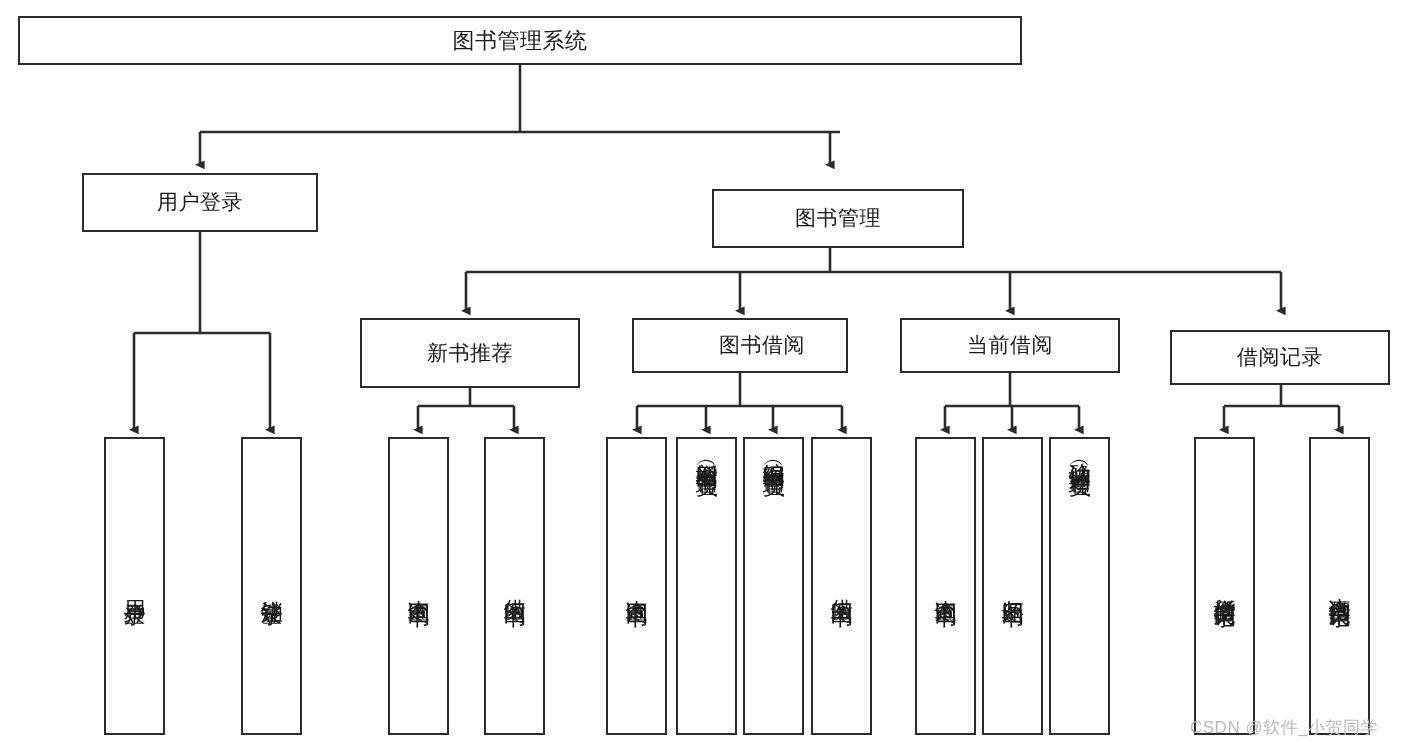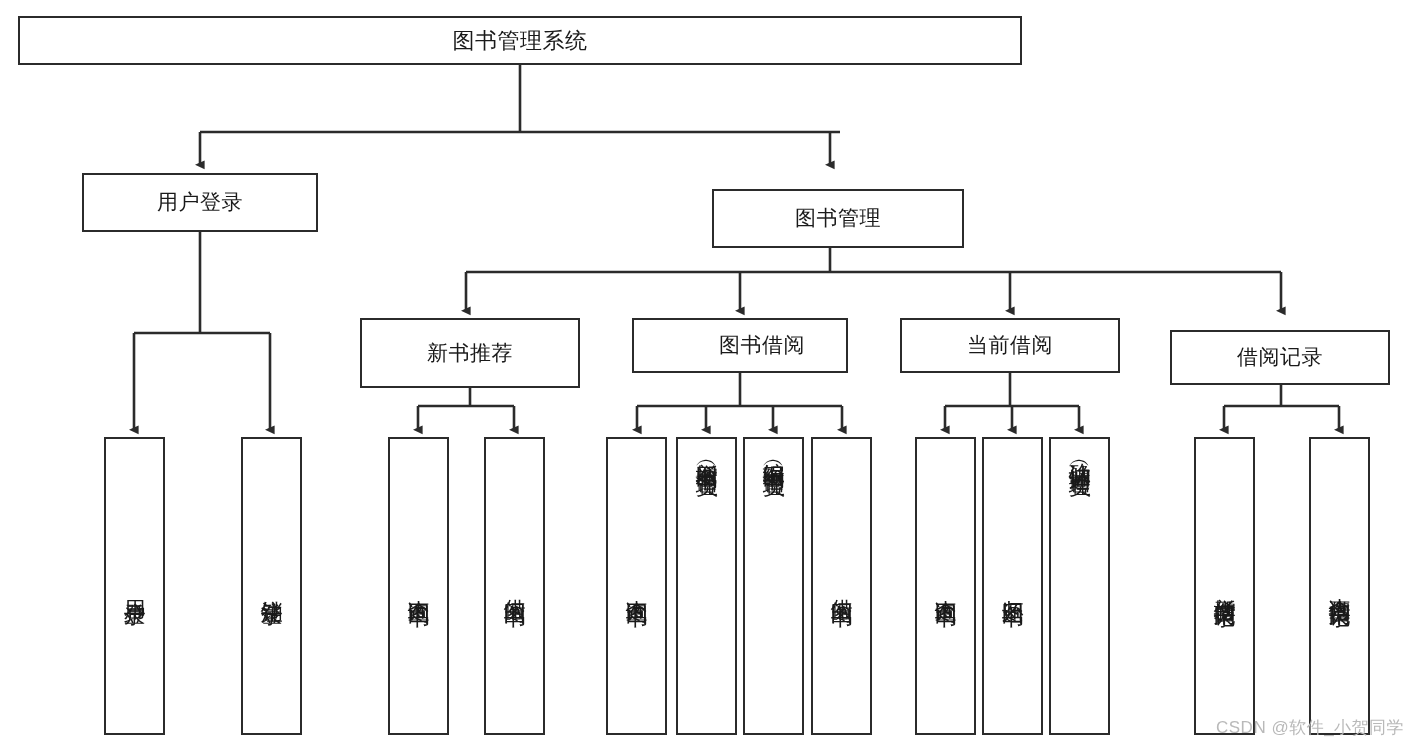--- a/index.html
+++ b/index.html
@@ -189,15 +189,15 @@
     <span class="label">确认归还（管理员）</span>
   </div>
 
   <div class="node vert centered" style="left:1194px; top:437px; width:61px; height:298px;">
     <span class="label">新增借阅记录</span>
   </div>
   <div class="node vert centered" style="left:1309px; top:437px; width:61px; height:298px;">
     <span class="label">查询借阅记录</span>
   </div>
 
-  <div class="watermark" style="left:1216px; top:716px;">CSDN @软件_小贺同学</div>
+  <div class="watermark" style="left:1190px; top:716px;">CSDN @软件_小贺同学</div>
 
 </div>
 
 </body></html>

